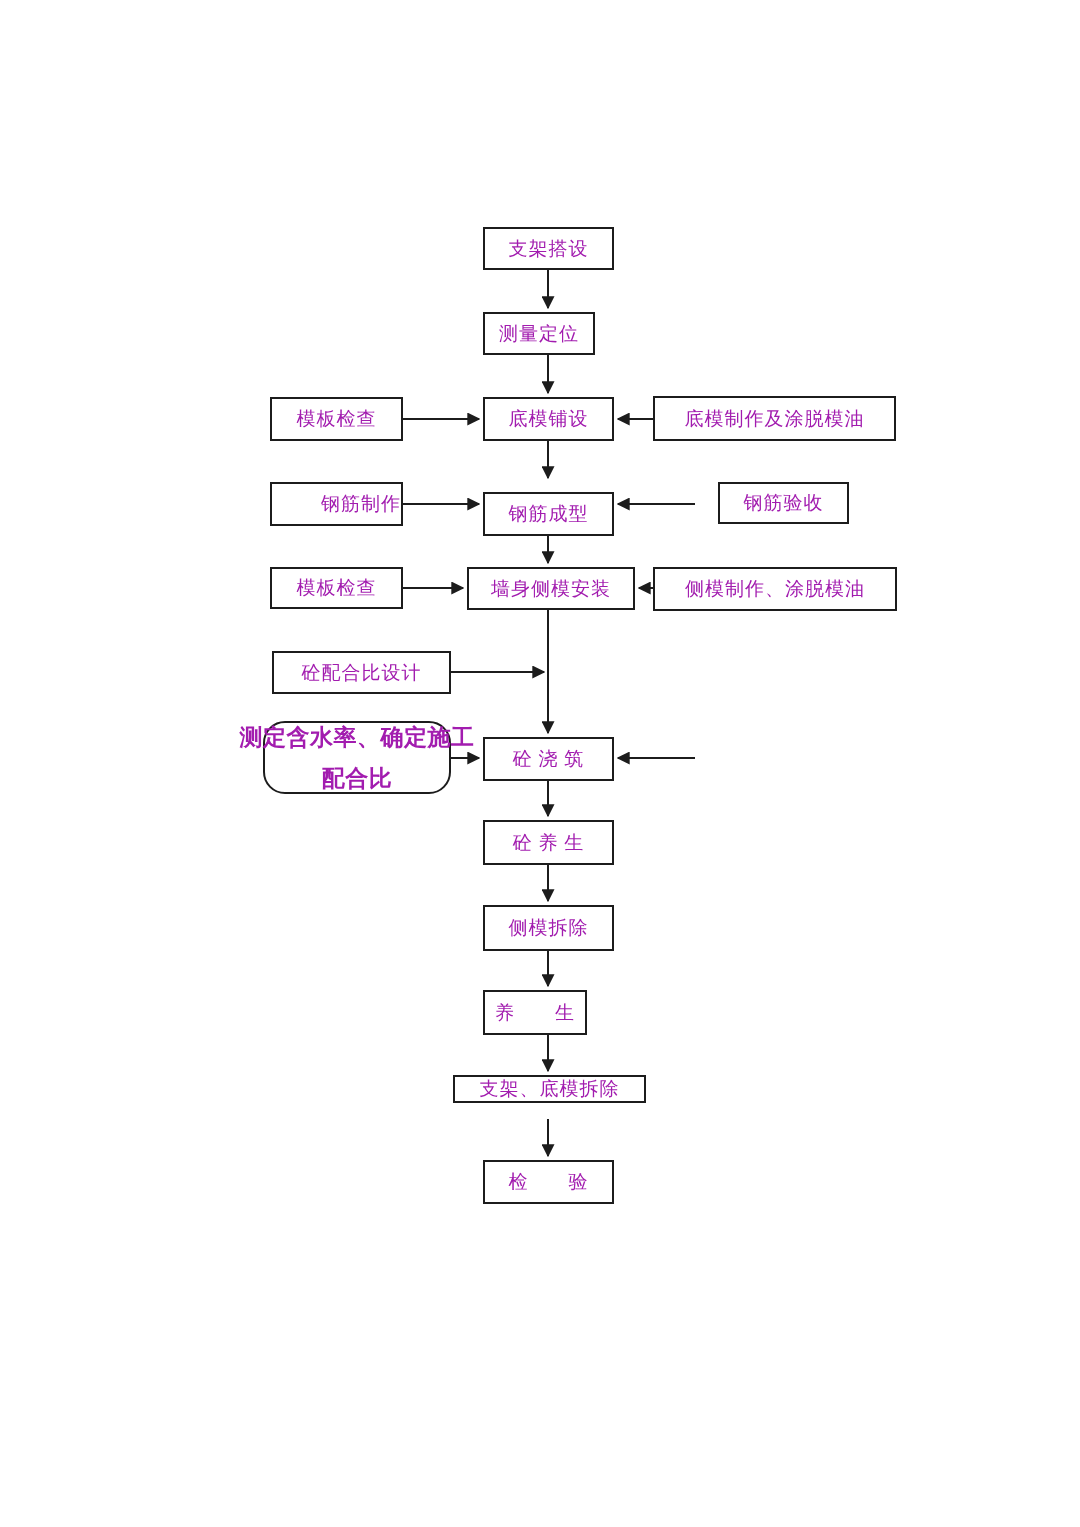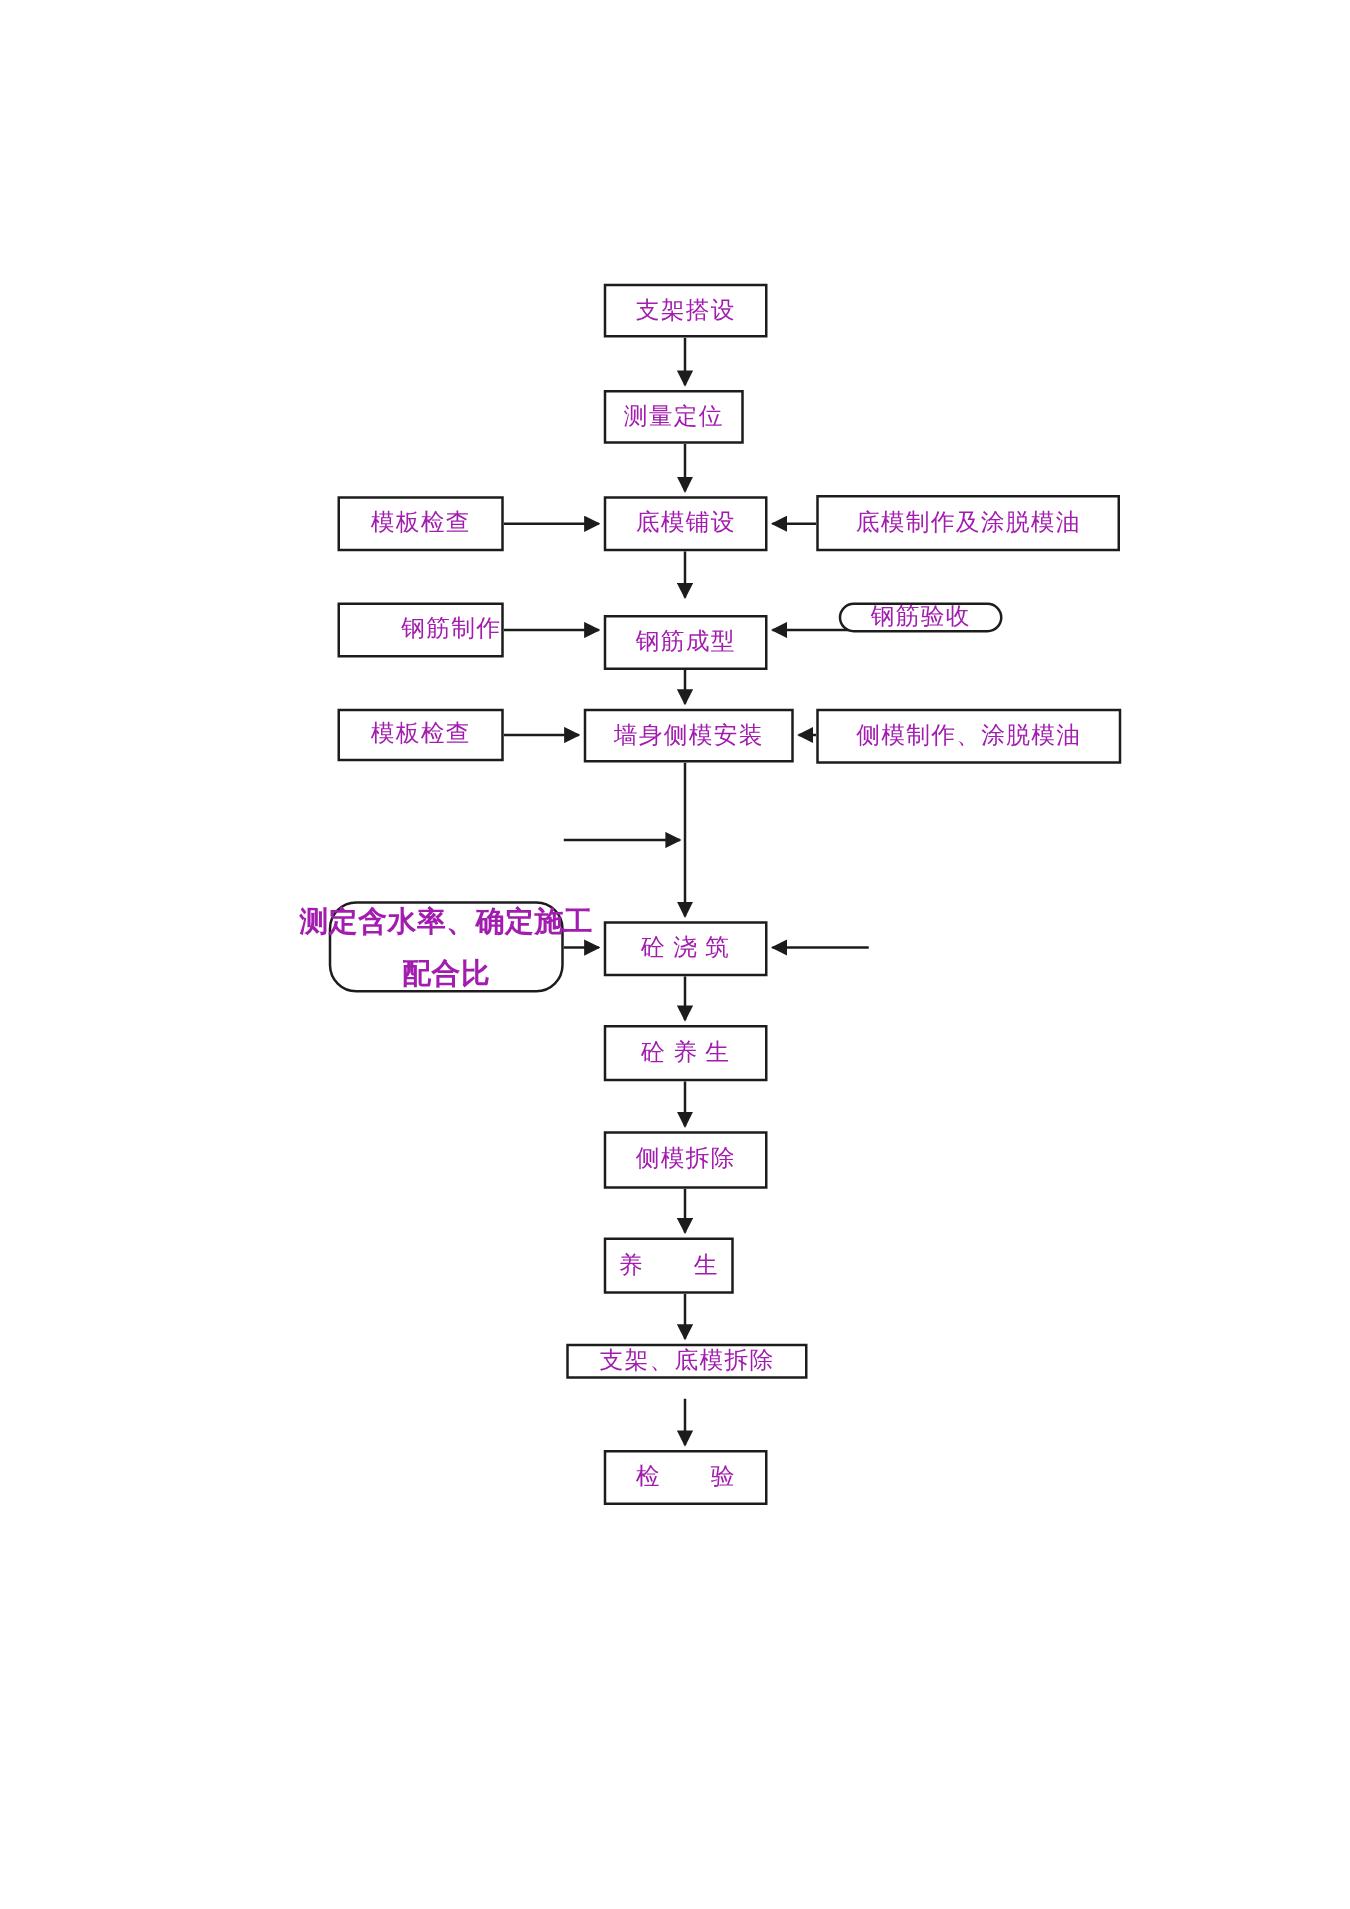--- a/index.html
+++ b/index.html
@@ -59,21 +59,21 @@
   .b-scaffold-removal  { left:453px; top:1075px; width:193px; height:28px; }
   .b-inspection        { left:483px; top:1160px; width:131px; height:44px; }
   
   .b-formwork-check-1  { left:270px; top:397px;  width:133px; height:44px; }
   .b-rebar-making      { left:270px; top:482px;  width:133px; height:44px;justify-content:flex-end; }
   .b-formwork-check-2  { left:270px; top:567px;  width:133px; height:42px; }
   .b-mix-design        { left:272px; top:651px;  width:179px; height:43px; }
   .b-moisture          { left:263px; top:721px;  width:188px; height:73px; }
   
   .b-bottom-making     { left:653px; top:396px;  width:243px; height:45px; }
-  .b-rebar-acceptance  { left:671px; top:482px;  width:131px; height:24px;border-radius:16px; }
+  .b-rebar-acceptance  { left:718px; top:482px;  width:131px; height:42px; }
   .b-side-making       { left:653px; top:567px;  width:244px; height:44px; }
   .b-test-blocks       { left:695px; top:735px;  width:151px; height:45px; }
 </style>
 </head>
 <body>
 
 <div class="canvas">
 
   <svg class="arrows" viewBox="0 0 1080 1527" xmlns="http://www.w3.org/2000/svg">
     <defs>
@@ -142,20 +142,23 @@
 
   <div class="node b-formwork-check-1">
     <span>模板检查</span>
   </div>
   <div class="node b-rebar-making">
     <span>钢筋制作</span>
   </div>
   <div class="node b-formwork-check-2">
     <span>模板检查</span>
   </div>
+  <div class="node b-mix-design">
+    <span>砼配合比设计</span>
+  </div>
   <div class="node b-moisture twoline">
     <span>测定含水率、确定施工</span>
     <span>配合比</span>
   </div>
 
   <div class="node b-bottom-making">
     <span>底模制作及涂脱模油</span>
   </div>
   <div class="node b-rebar-acceptance">
     <span>钢筋验收</span>

